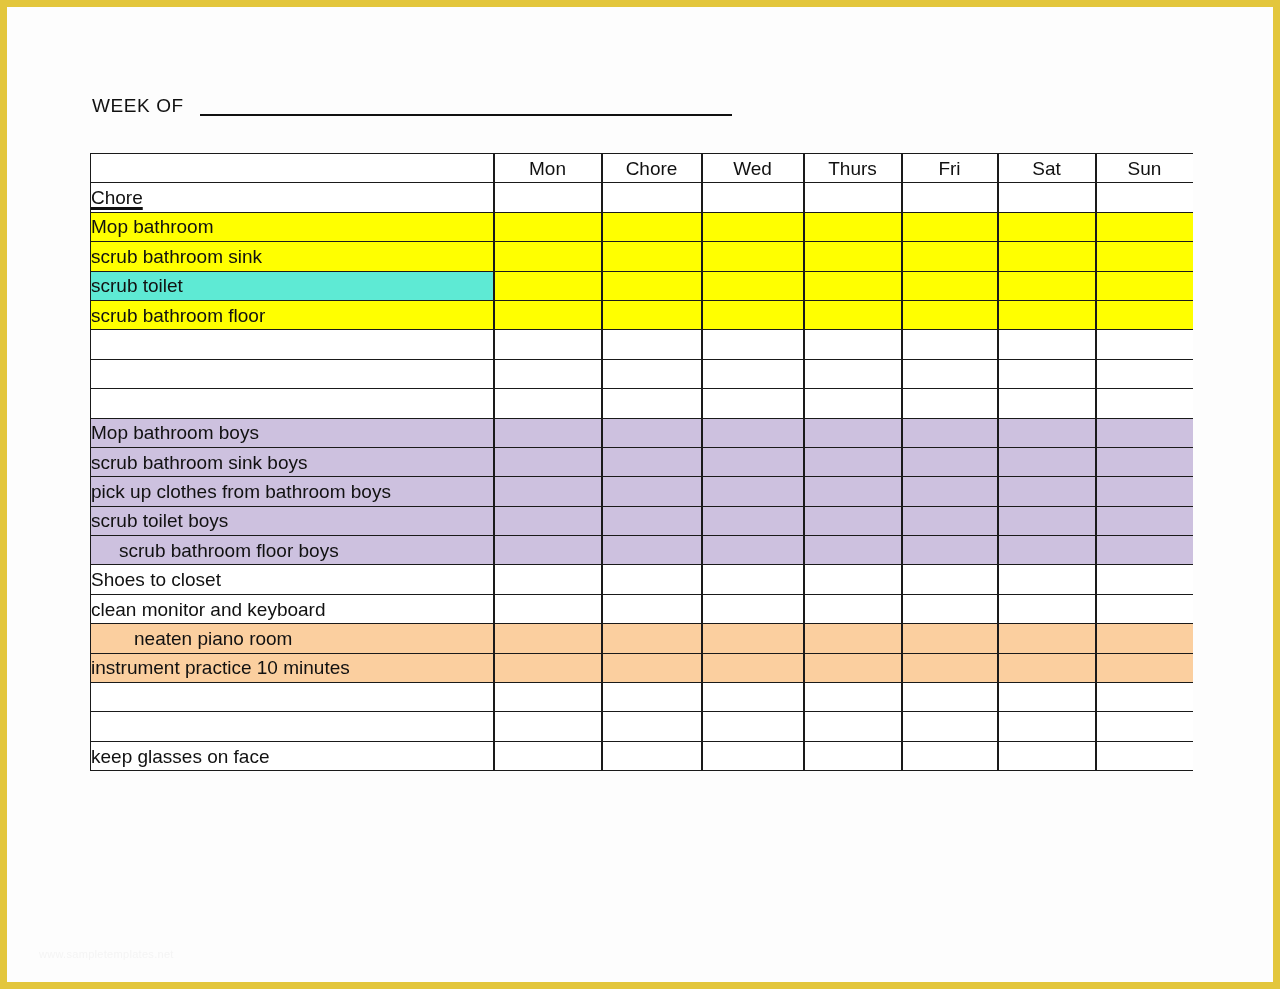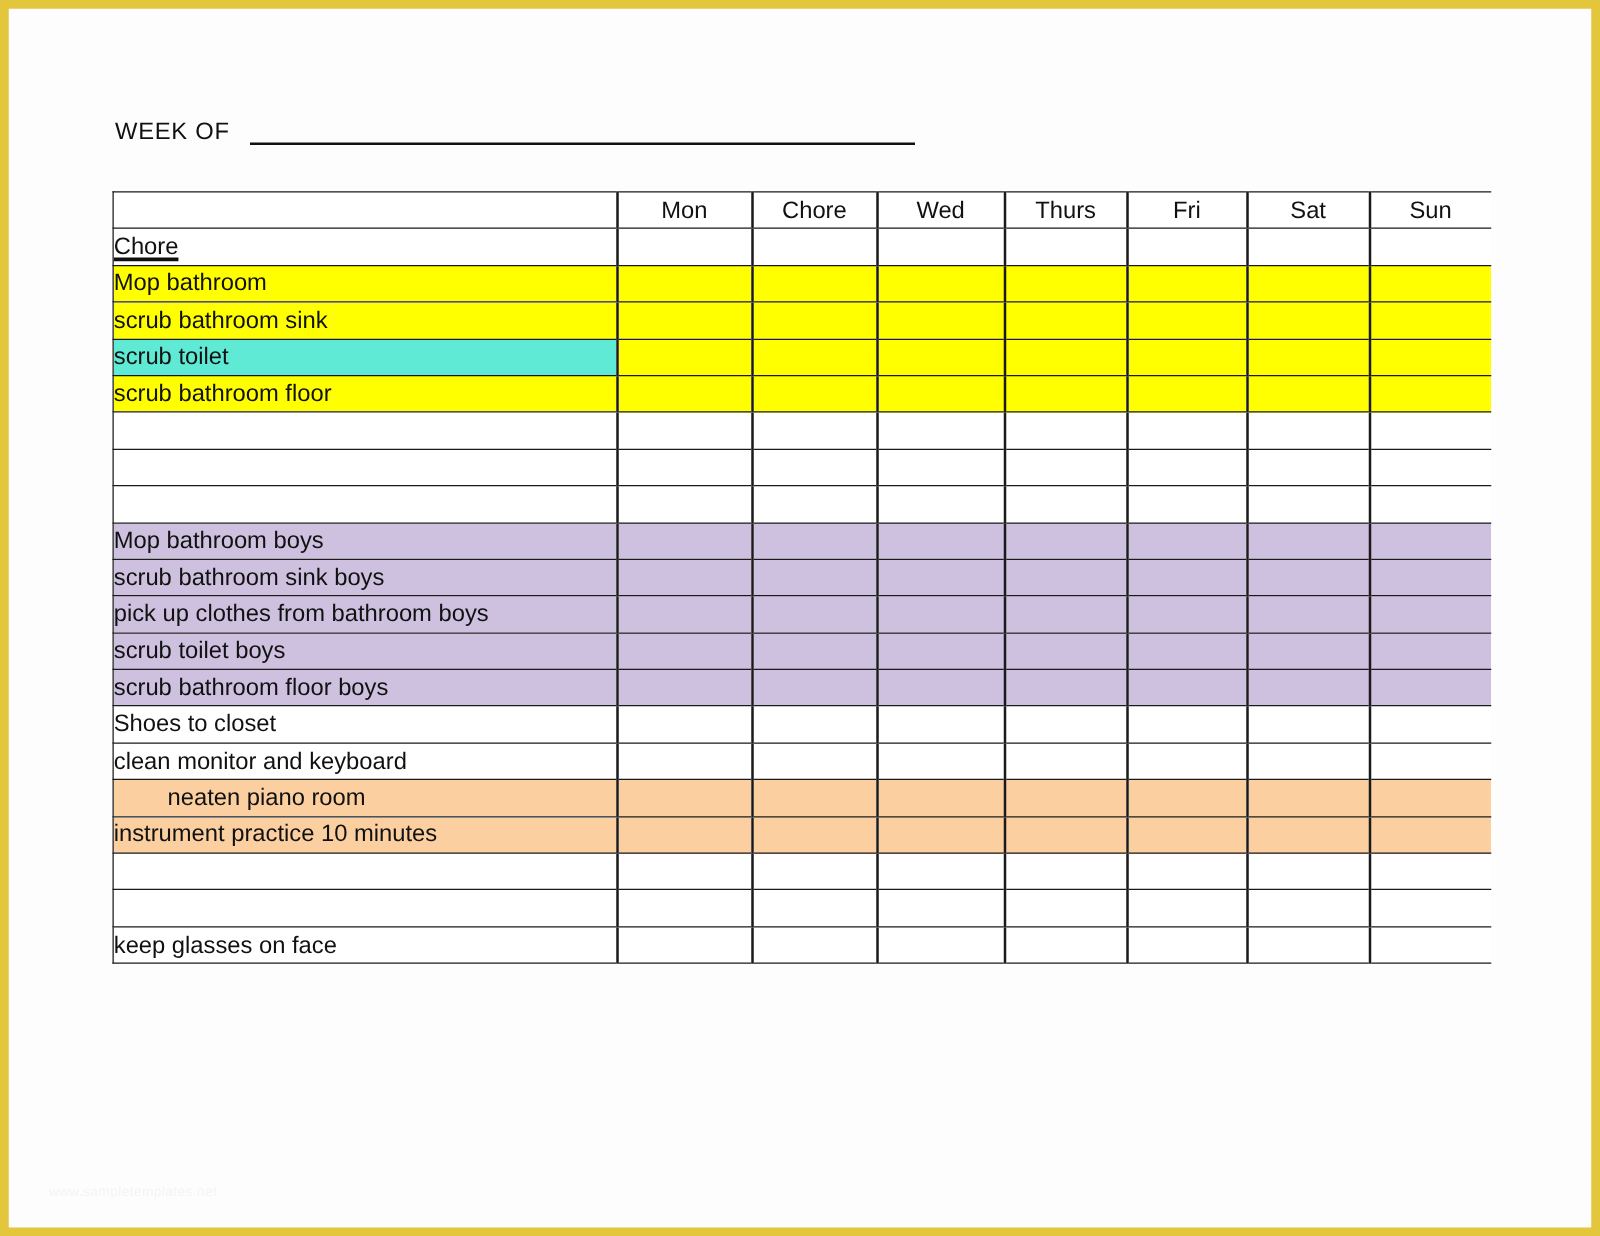--- a/index.html
+++ b/index.html
@@ -290,21 +290,21 @@
           <td class="chore-cell" style="background-color: rgb(205, 193, 223);">scrub toilet boys</td>
           <td class="mark-cell day-mon" style="background-color: rgb(205, 193, 223);"></td>
           <td class="mark-cell day-tues" style="background-color: rgb(205, 193, 223);"></td>
           <td class="mark-cell day-wed" style="background-color: rgb(205, 193, 223);"></td>
           <td class="mark-cell day-thurs" style="background-color: rgb(205, 193, 223);"></td>
           <td class="mark-cell day-fri" style="background-color: rgb(205, 193, 223);"></td>
           <td class="mark-cell day-sat" style="background-color: rgb(205, 193, 223);"></td>
           <td class="mark-cell day-sun" style="background-color: rgb(205, 193, 223);"></td>
         </tr>
         <tr class="band-lavender">
-          <td class="chore-cell" style="background-color: rgb(205, 193, 223);">scrub bathroom floor boys</td>
+          <td class="chore-cell" style="background-color: rgb(205, 193, 223); padding-left: 28px;">scrub bathroom floor boys</td>
           <td class="mark-cell day-mon" style="background-color: rgb(205, 193, 223);"></td>
           <td class="mark-cell day-tues" style="background-color: rgb(205, 193, 223);"></td>
           <td class="mark-cell day-wed" style="background-color: rgb(205, 193, 223);"></td>
           <td class="mark-cell day-thurs" style="background-color: rgb(205, 193, 223);"></td>
           <td class="mark-cell day-fri" style="background-color: rgb(205, 193, 223);"></td>
           <td class="mark-cell day-sat" style="background-color: rgb(205, 193, 223);"></td>
           <td class="mark-cell day-sun" style="background-color: rgb(205, 193, 223);"></td>
         </tr>
         <tr class="band-plain">
           <td class="chore-cell" style="background-color: rgb(255, 255, 255);">Shoes to closet</td>

